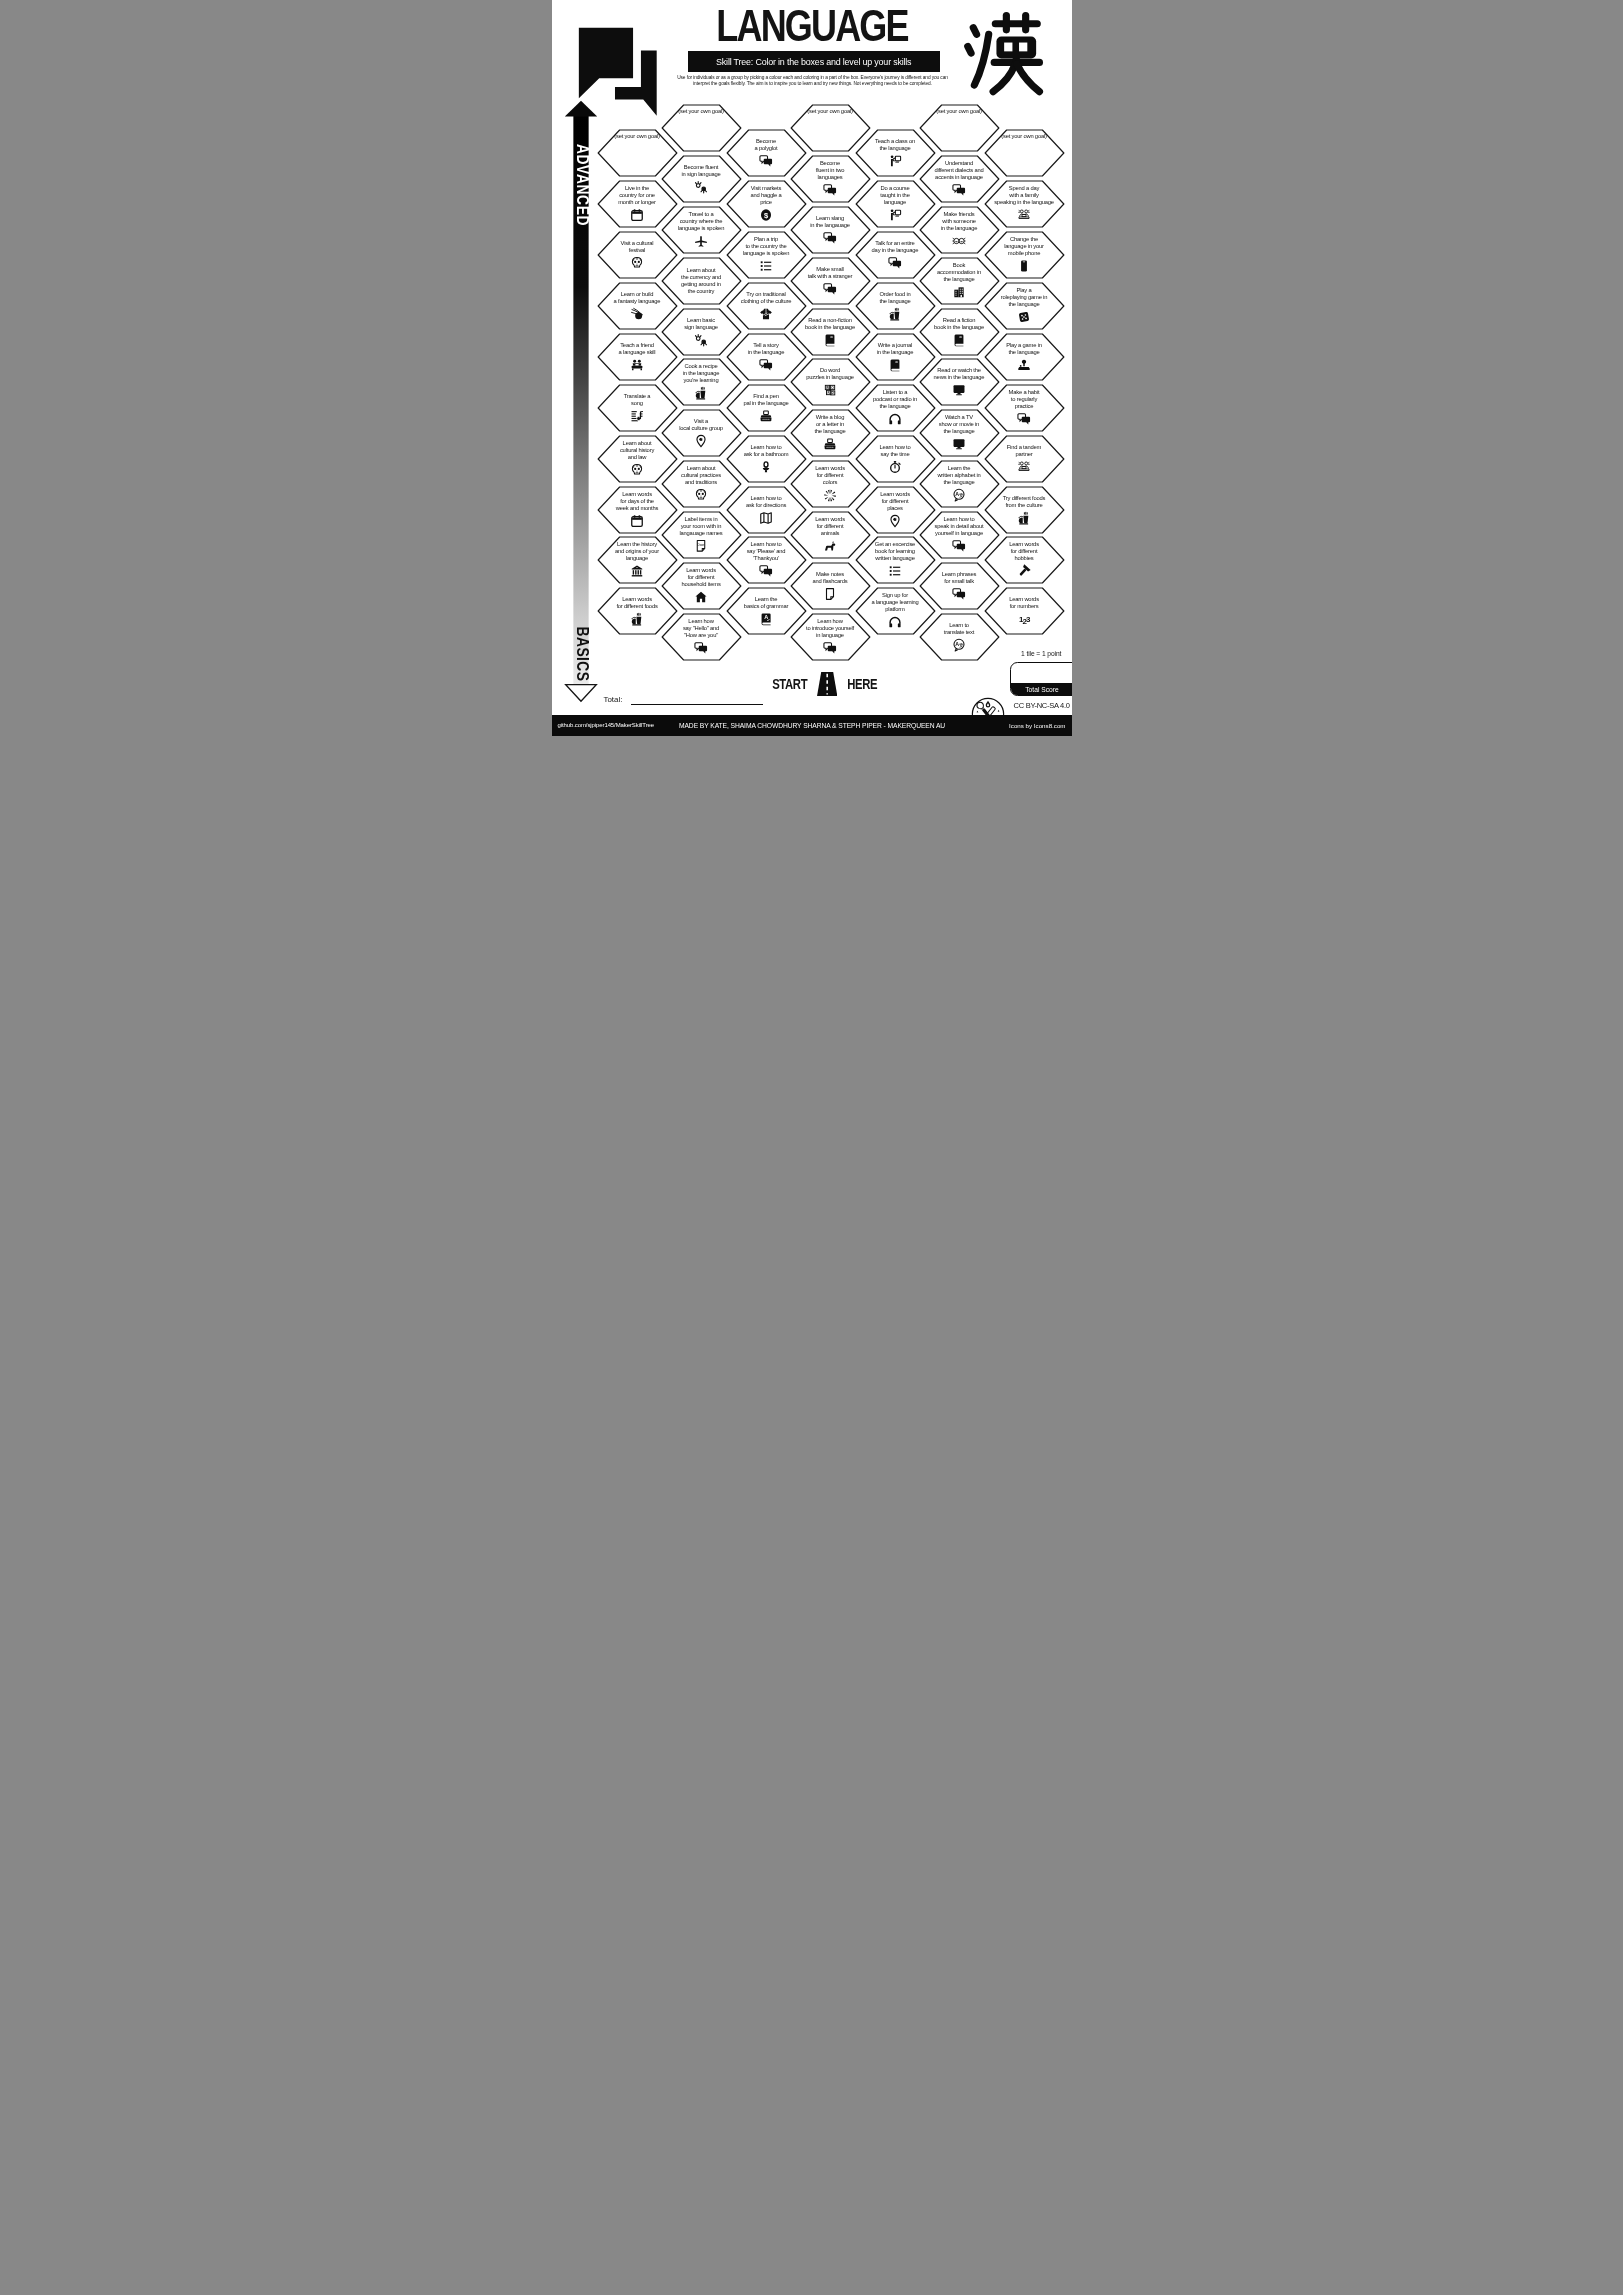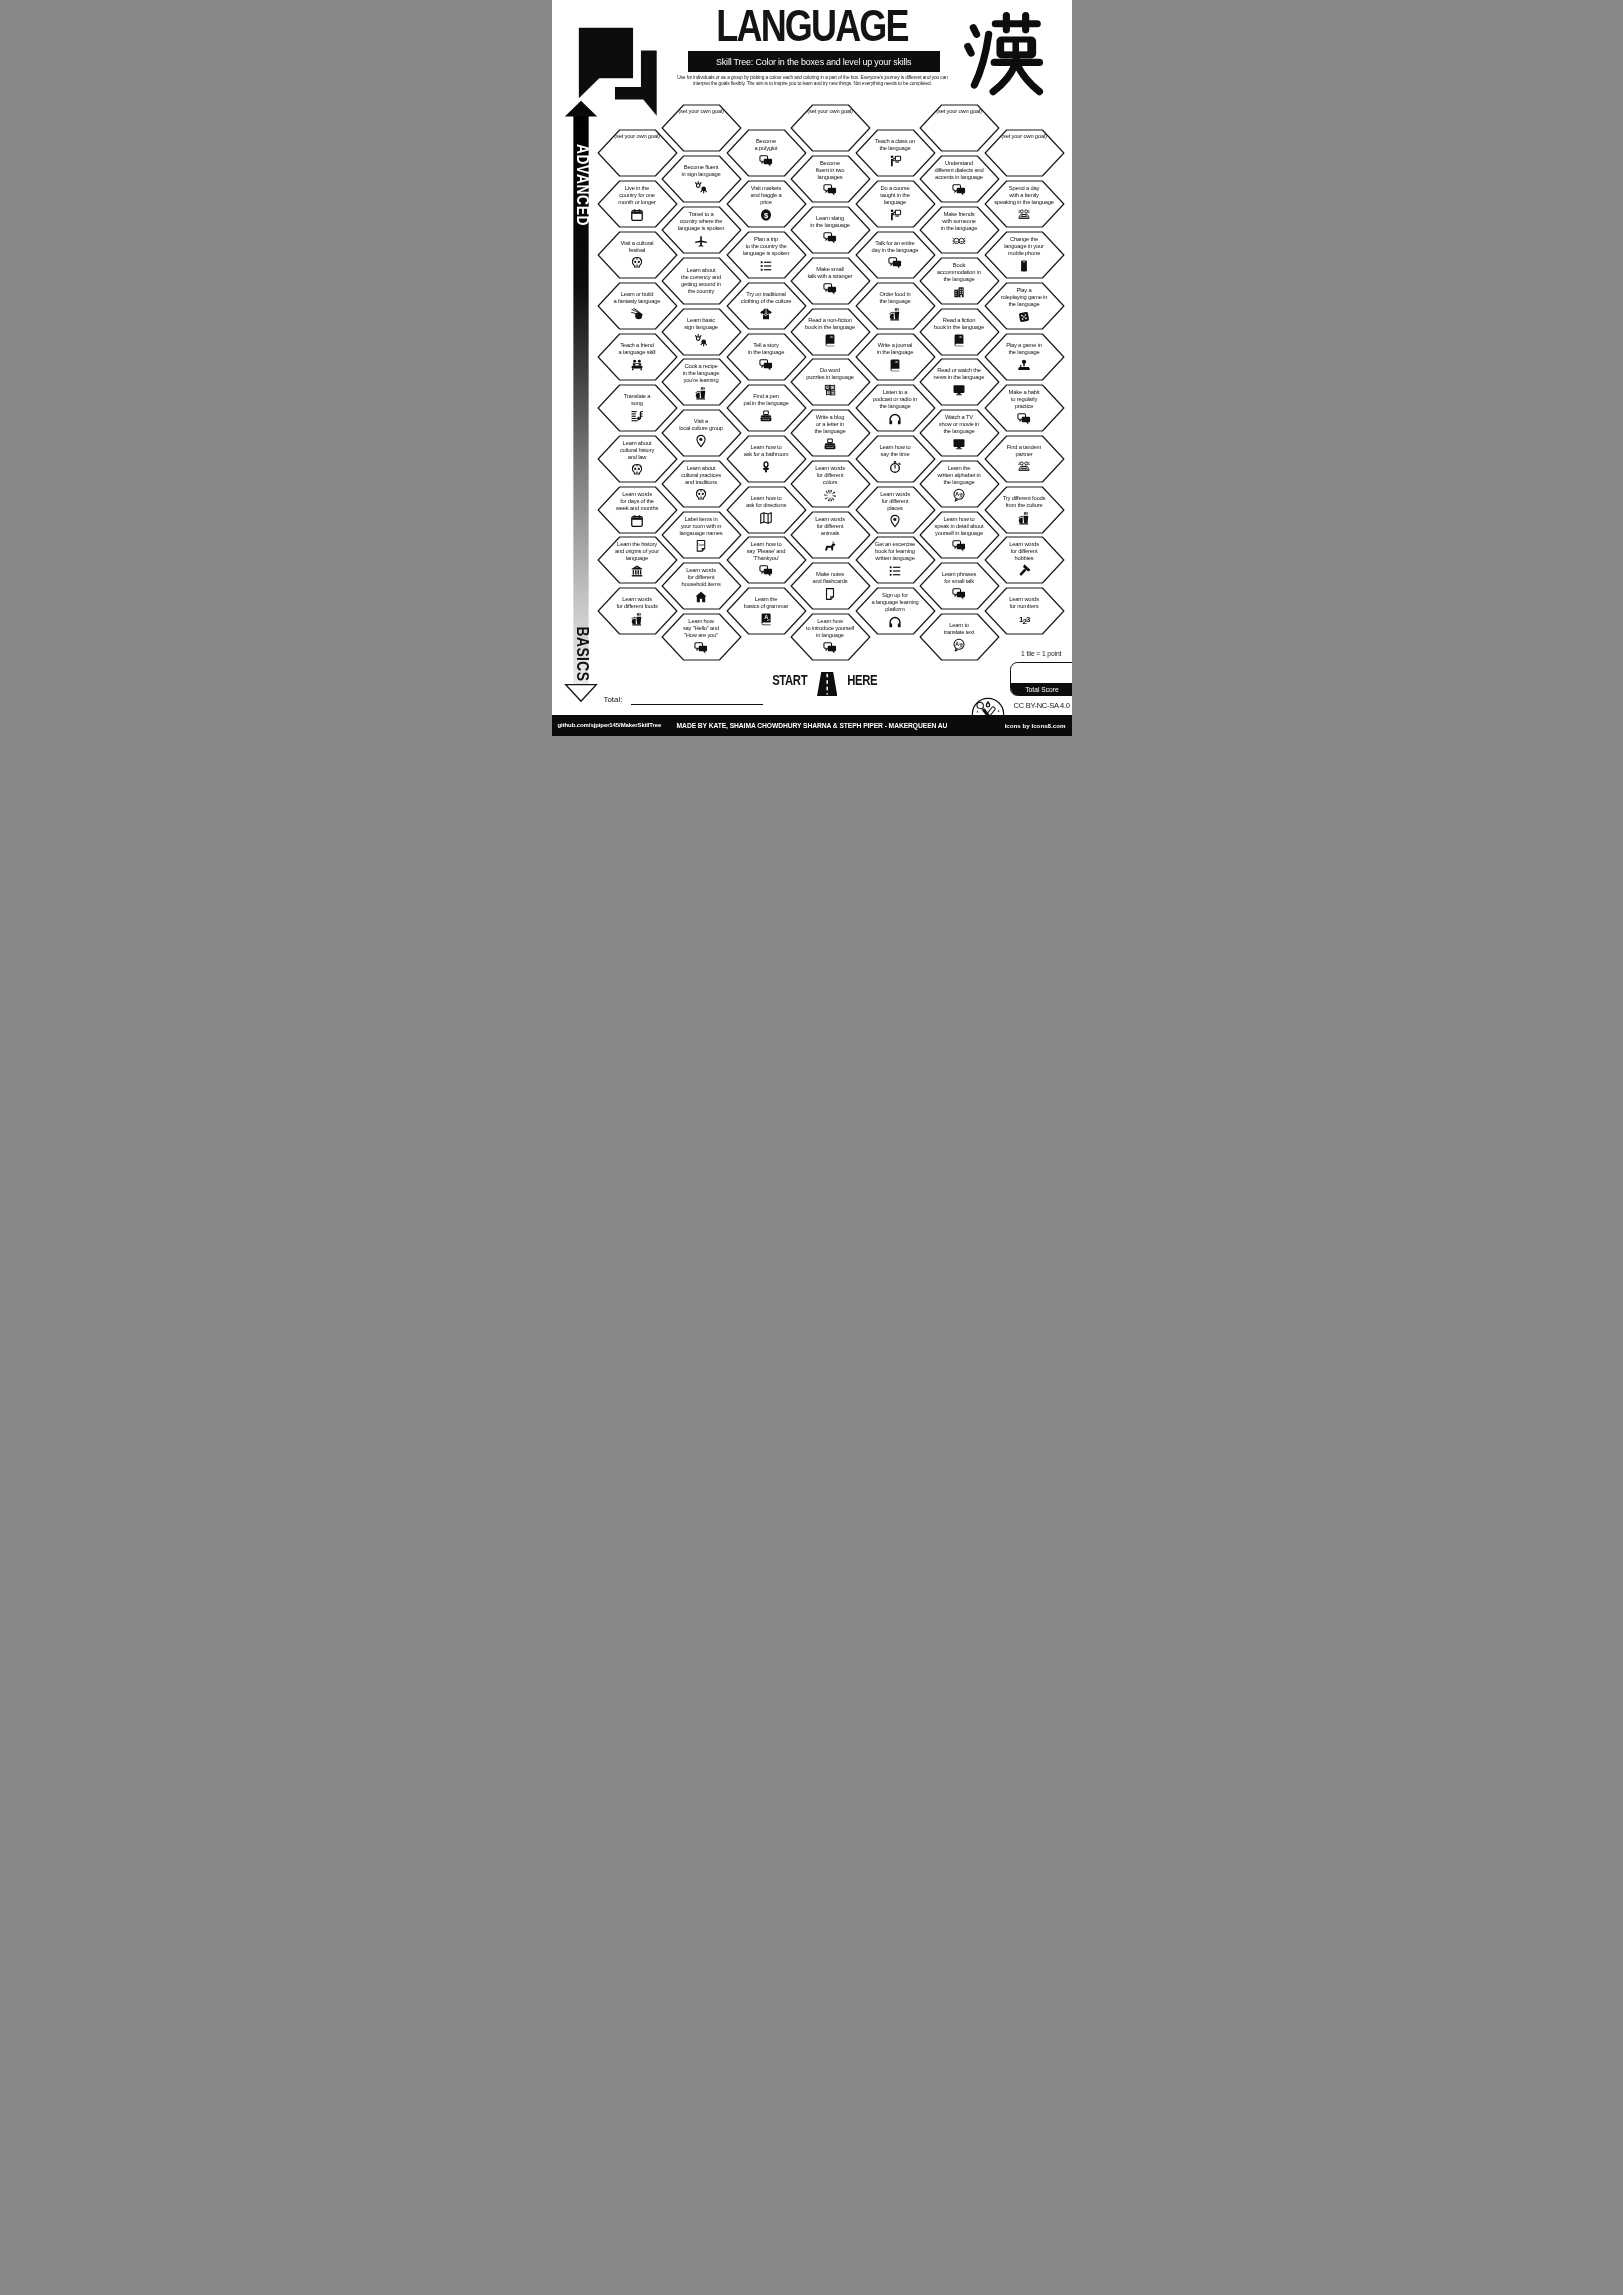--- a/index.html
+++ b/index.html
@@ -25,32 +25,32 @@
   
   #hexgrid{position:absolute;left:0;top:0;width:100%;height:100%;}
   .hex{position:absolute;width:79px;height:46px;display:flex;flex-direction:column;
        align-items:center;justify-content:center;}
   .hex svg.hx-bg{position:absolute;left:0;top:0;overflow:visible;z-index:0;}
   .hx-label{position:relative;z-index:1;text-align:center;font-size:5.8px;line-height:7px;
             letter-spacing:-0.2px;white-space:pre-line;}
   .hx-icon{position:relative;z-index:1;margin-top:1.4px;height:15px;display:flex;align-items:center;justify-content:center;}
   .hex.goal{justify-content:flex-start;padding-top:3.2px;box-sizing:border-box;}
   
-  .start-row{position:absolute;left:214px;top:672px;display:flex;gap:4.2px;}
+  .start-row{position:absolute;left:214px;top:672px;display:flex;align-items:center;gap:4.2px;}
   .start-word{font-size:15.3px;font-weight:bold;letter-spacing:-0.5px;transform:scaleX(.74);line-height:1;}
   .name-label{position:absolute;left:52px;top:695px;font-size:7.9px;}
   .name-line{position:absolute;left:79px;top:693px;width:132px;border-bottom:1.2px solid #111;height:11px;}
   .tile-note{position:absolute;right:10.2px;top:650px;font-size:6.7px;letter-spacing:-0.1px;}
   .score-box{position:absolute;left:458px;top:662px;width:65px;height:34px;box-sizing:border-box;
              border:1.5px solid #0d0d0d;border-radius:7.4px 0 0 7.4px;overflow:hidden;background:#fff;}
   .score-band{position:absolute;left:0;right:0;bottom:0;height:12px;background:#0d0d0d;color:#fff;
               font-size:6.7px;display:flex;align-items:center;justify-content:center;}
   .badge-svg{position:absolute;left:419px;top:697px;}
   .cc-label{position:absolute;right:1.4px;top:701px;font-size:8px;letter-spacing:-0.3px;transform:scaleX(.94);transform-origin:right;}
-  .footer-bar{position:absolute;left:0;top:715px;width:520px;height:39px;background:#0b0b0b;color:#fff;font-weight:bold;}
+  .footer-bar{position:absolute;left:0;top:715px;width:520px;height:39px;background:#0b0b0b;color:#fff;}
   .footer-left{position:absolute;left:6px;top:0;line-height:21px;font-size:6px;letter-spacing:-0.1px;}
   .footer-center{position:absolute;left:0;right:0;top:0;text-align:center;line-height:21px;
                  font-size:8px;letter-spacing:-0.1px;transform:scaleX(.84);white-space:nowrap;}
   .footer-right{position:absolute;right:6px;top:0;line-height:21px;font-size:6.2px;}
 </style>
 </head>
 <body>
 
 <div class="page">
 

